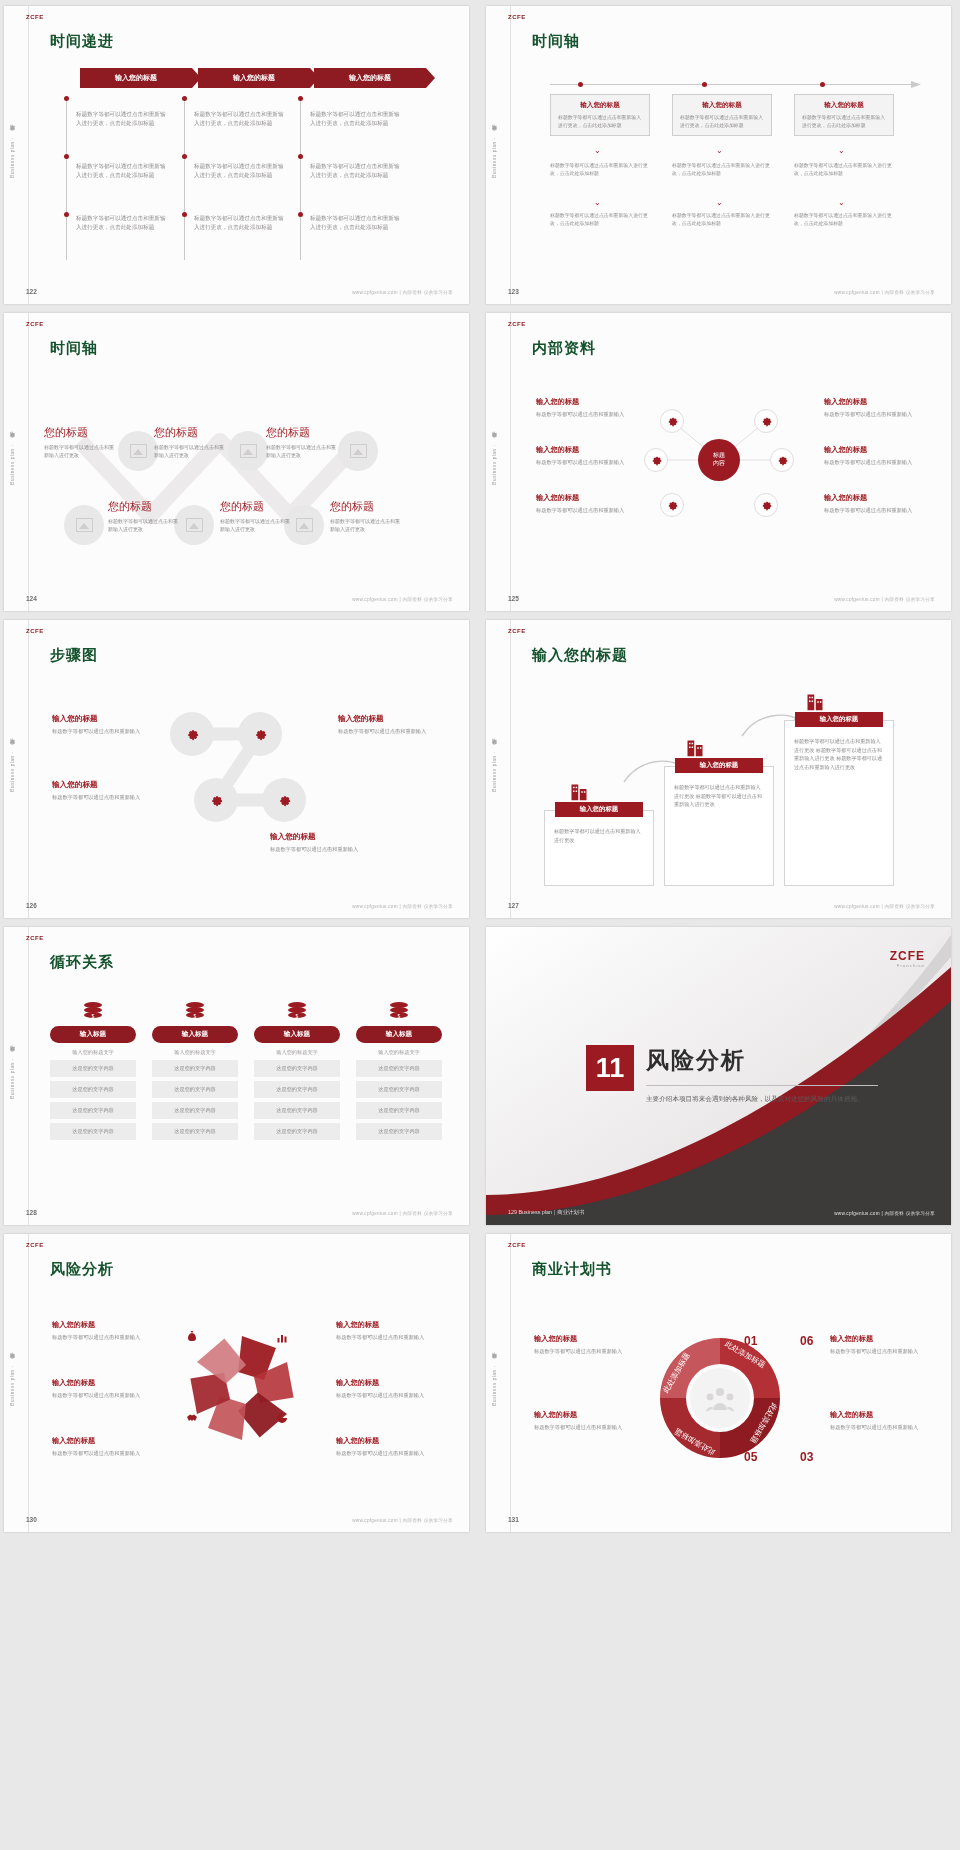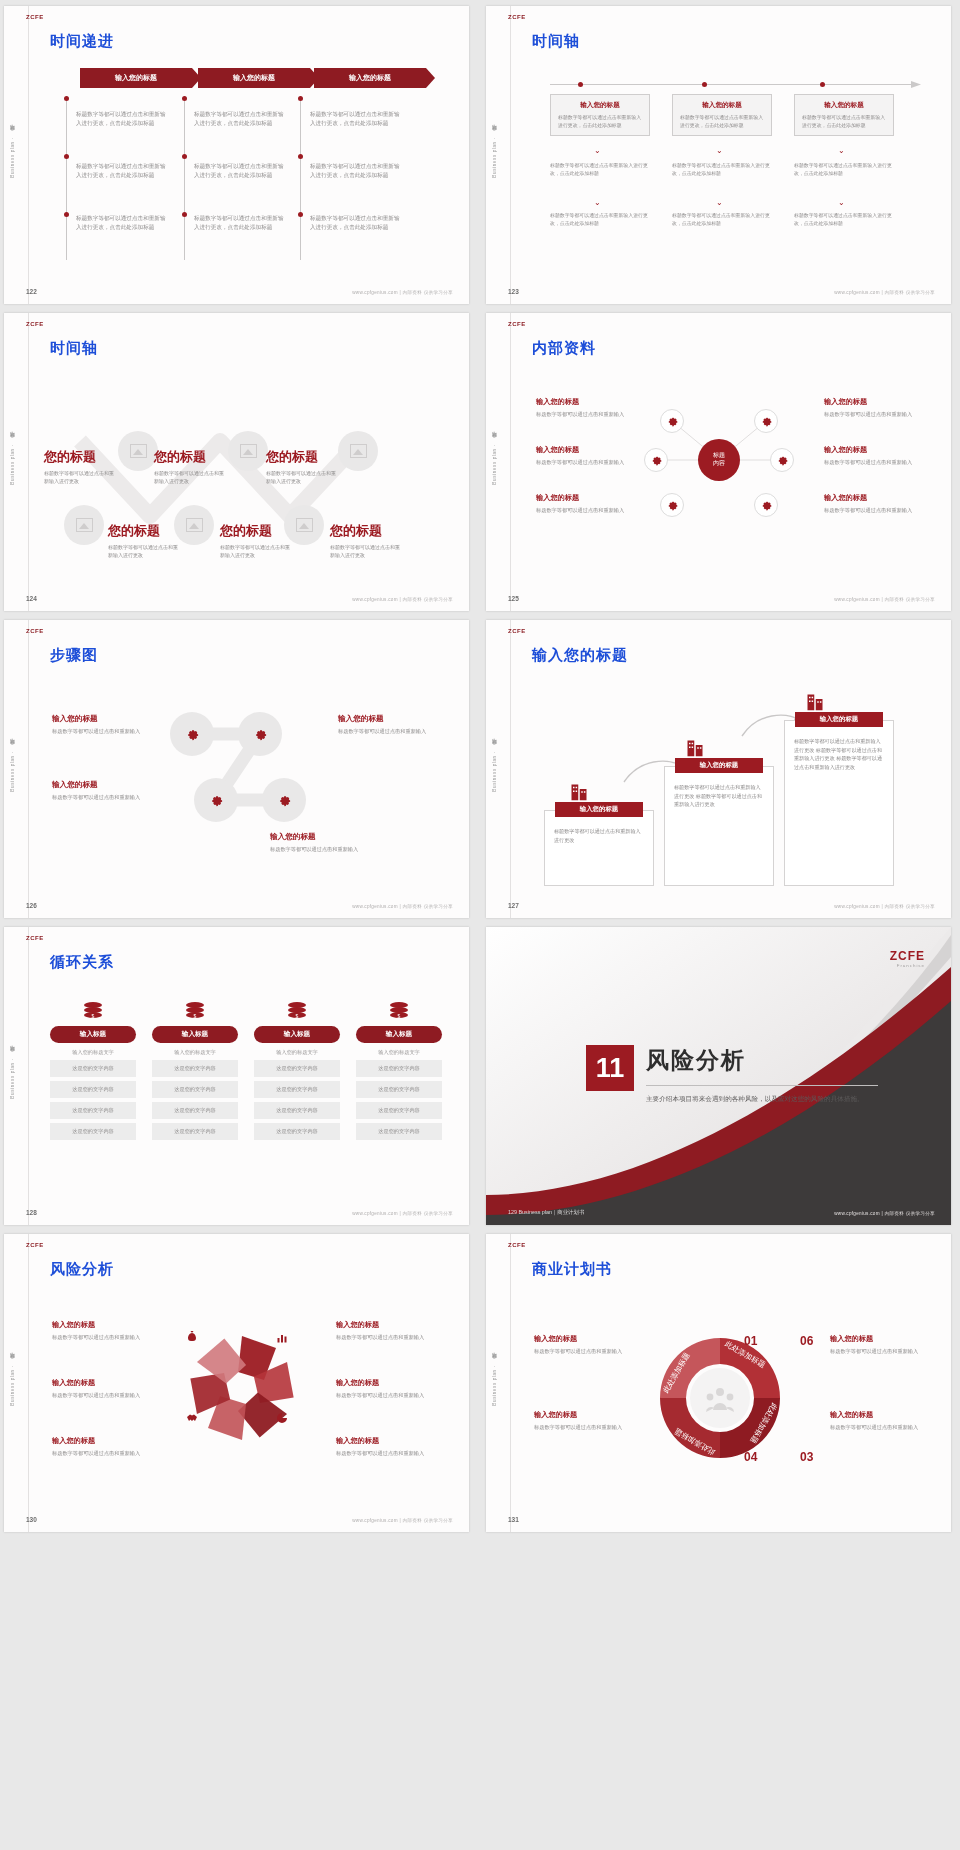--- a/index.html
+++ b/index.html
@@ -43,21 +43,21 @@
   .pagenum {
     position: absolute; left: 22px; bottom: 9px;
     font-size: 6.5px; color: #6d6d6d; font-weight: bold;
   }
   .footer-right {
     position: absolute; right: 16px; bottom: 9px;
     font-size: 4.6px; color: #b0aeae; letter-spacing: .3px;
   }
   .slide-title {
     position: absolute; top: 26px; left: 46px;
-    font-size: 15px; color: #1d4ed8; font-weight: bold; letter-spacing: 1px;
+    font-size: 15px; color: #14532d; font-weight: bold; letter-spacing: 1px;
   }
   .vrule {
     position: absolute; left: 24px; top: 0; bottom: 0; width: 1px; background: #e3e1e1;
   }
 
   
   .s122 .col { position: absolute; top: 62px; width: 112px; }
   .s122 .pill {
     background: #8e1b22; color: #fff; font-size: 7px; font-weight: bold;
     text-align: center; padding: 5px 0; position: relative;
@@ -85,21 +85,21 @@
   .s124 .circ {
     position: absolute; width: 40px; height: 40px; border-radius: 50%;
     background: #e9e8e8; display: flex; align-items: center; justify-content: center;
   }
   .s124 .imgicon { width: 17px; height: 14px; border: 1.4px solid #cfcdcd; position: relative; }
   .s124 .imgicon:after {
     content: ""; position: absolute; left: 2px; bottom: 2px;
     border-left: 5px solid transparent; border-right: 5px solid transparent; border-bottom: 6px solid #cfcdcd;
   }
   .s124 .lbl { position: absolute; width: 74px; }
-  .s124 .lbl .h { font-size: 13px; font-weight: bold; color: #9c1b22; margin-bottom: 3px; margin-top: 23px; }
+  .s124 .lbl .h { font-size: 11px; font-weight: normal; color: #9c1b22; margin-bottom: 3px; }
   .s124 .lbl .p { font-size: 5px; line-height: 1.6; color: #8d8b8b; }
 
   
   .s125 .hub {
     position: absolute; left: 212px; top: 126px; width: 42px; height: 42px;
     background: #9c1b22; border-radius: 50%; color: #fff; font-size: 6px;
     display: flex; flex-direction: column; align-items: center; justify-content: center; line-height: 1.3;
     z-index: 3;
   }
   .s125 .node {
@@ -707,21 +707,21 @@
       </g>
       <text x="68" y="20" font-size="7.5" fill="#fff" text-anchor="middle" transform="rotate(30 68 68)">此处添加标题</text>
       <text x="68" y="20" font-size="7.5" fill="#fff" text-anchor="middle" transform="rotate(120 68 68)">此处添加标题</text>
       <text x="68" y="20" font-size="7.5" fill="#fff" text-anchor="middle" transform="rotate(210 68 68)">此处添加标题</text>
       <text x="68" y="20" font-size="7.5" fill="#fff" text-anchor="middle" transform="rotate(300 68 68)">此处添加标题</text>
     </svg>
 
     <div class="num" style="left:258px; top:100px;">01</div>
     <div class="num" style="left:314px; top:100px;">06</div>
     <div class="num" style="left:314px; top:216px;">03</div>
-    <div class="num" style="left:258px; top:216px;">04</div>
+    <div class="num" style="left:258px; top:216px;">05</div>
 
     <div class="lab" style="left:48px; top:100px;">
       <div class="h">输入您的标题</div>
       <div class="p">标题数字等都可以通过点击和重新输入</div>
     </div>
     <div class="lab" style="left:48px; top:176px;">
       <div class="h">输入您的标题</div>
       <div class="p">标题数字等都可以通过点击和重新输入</div>
     </div>
     <div class="lab" style="left:344px; top:100px;">

